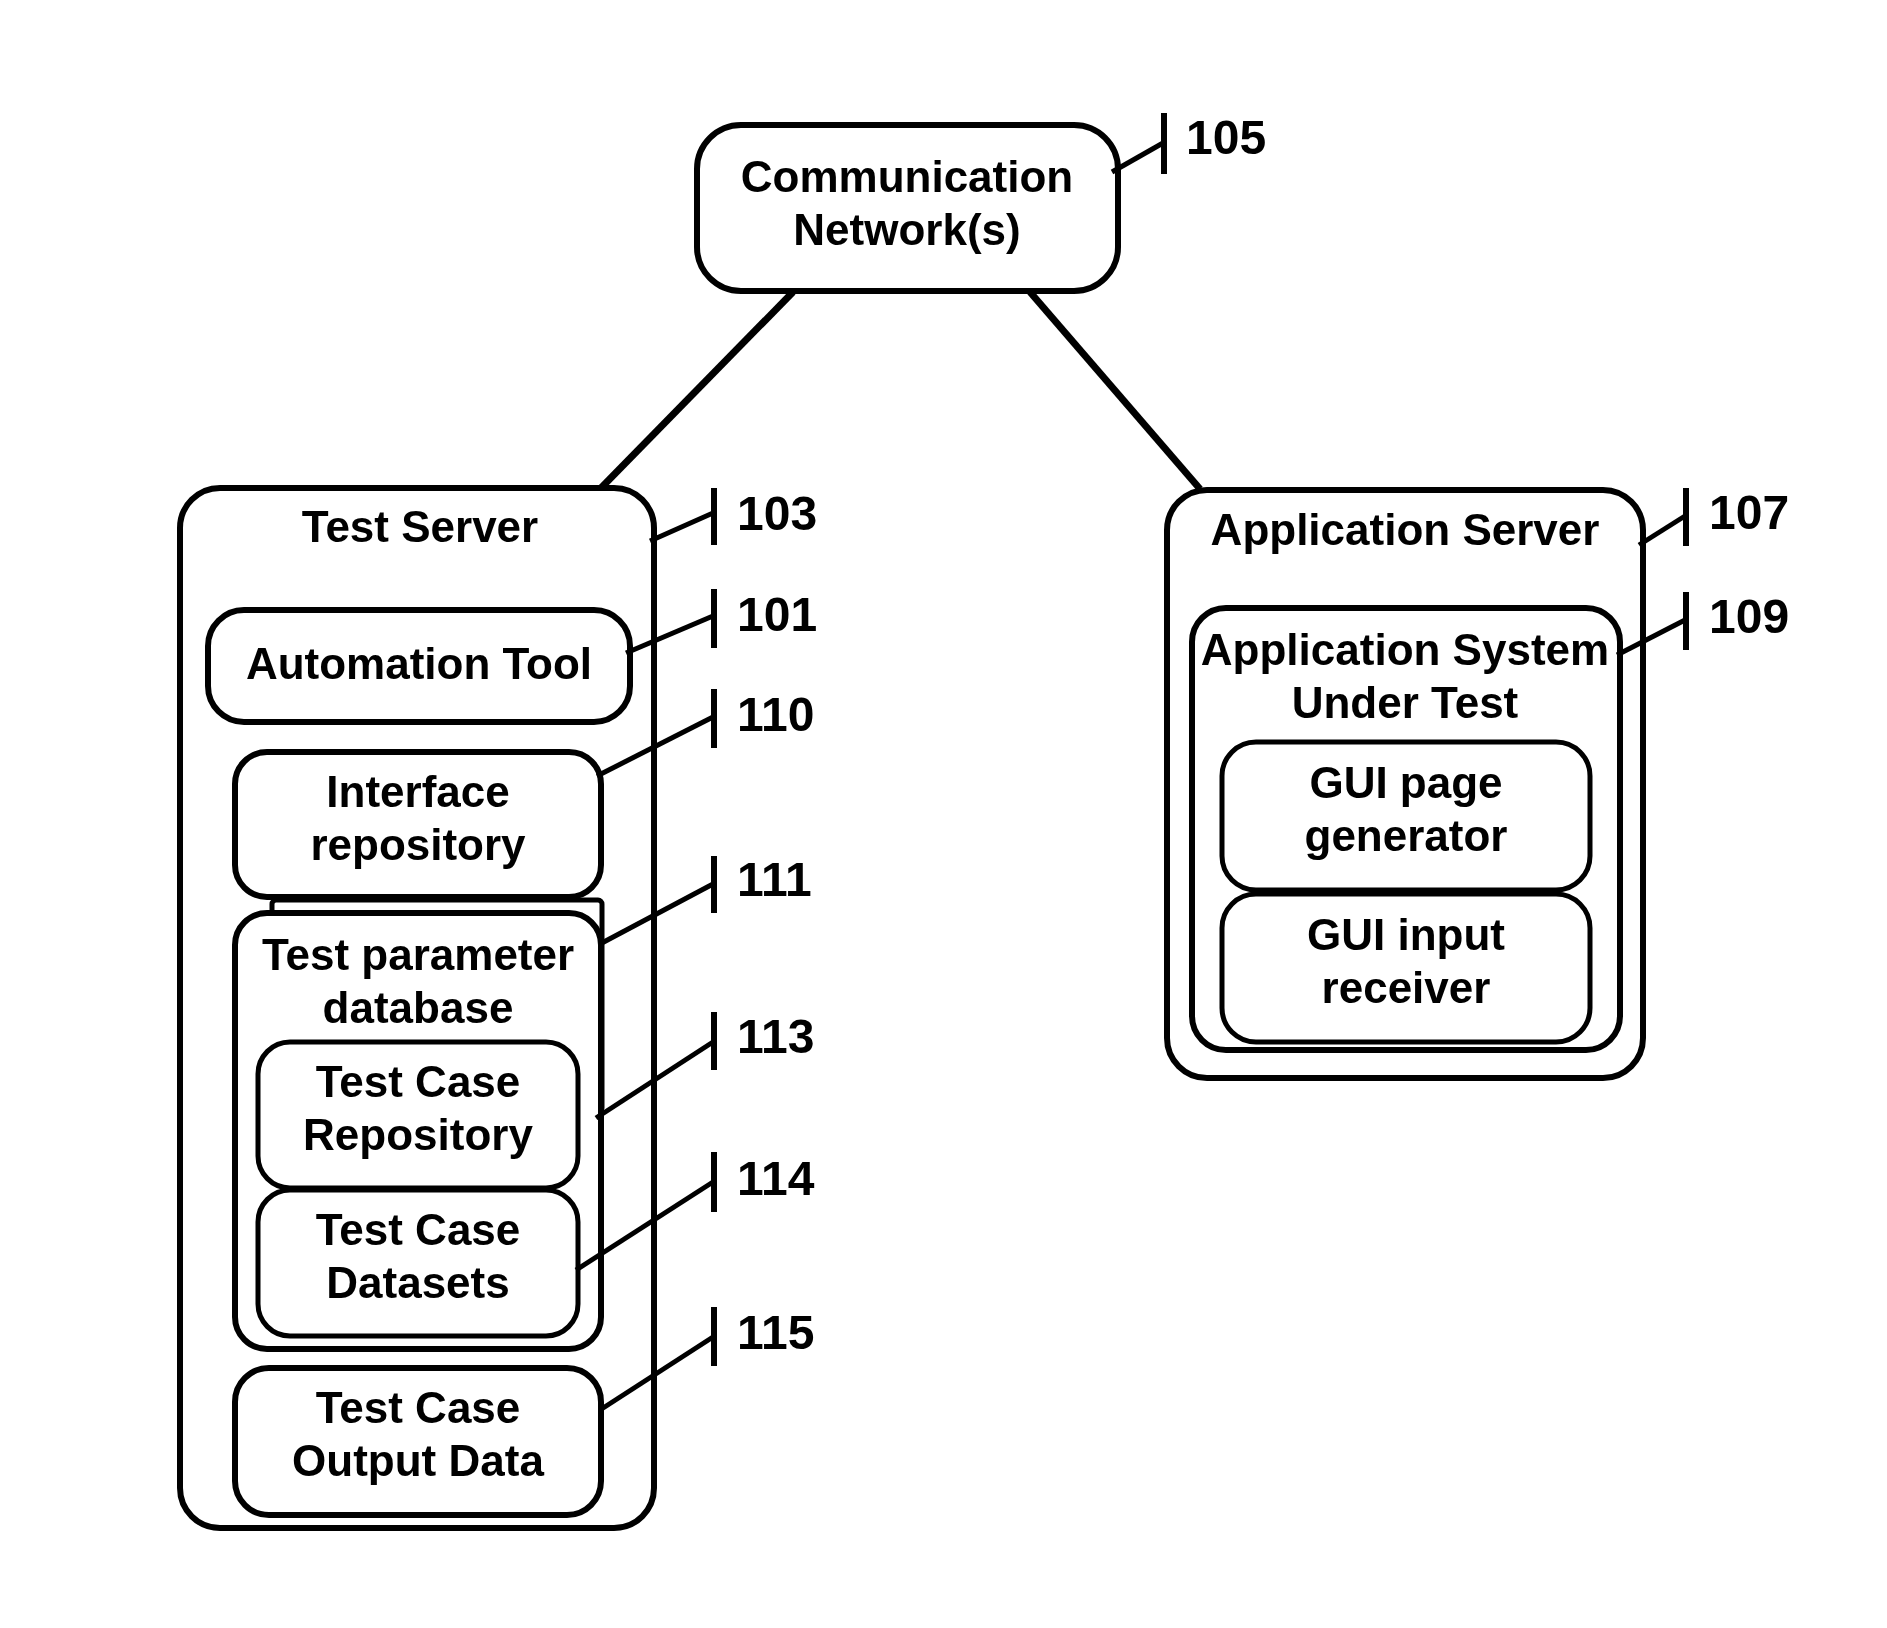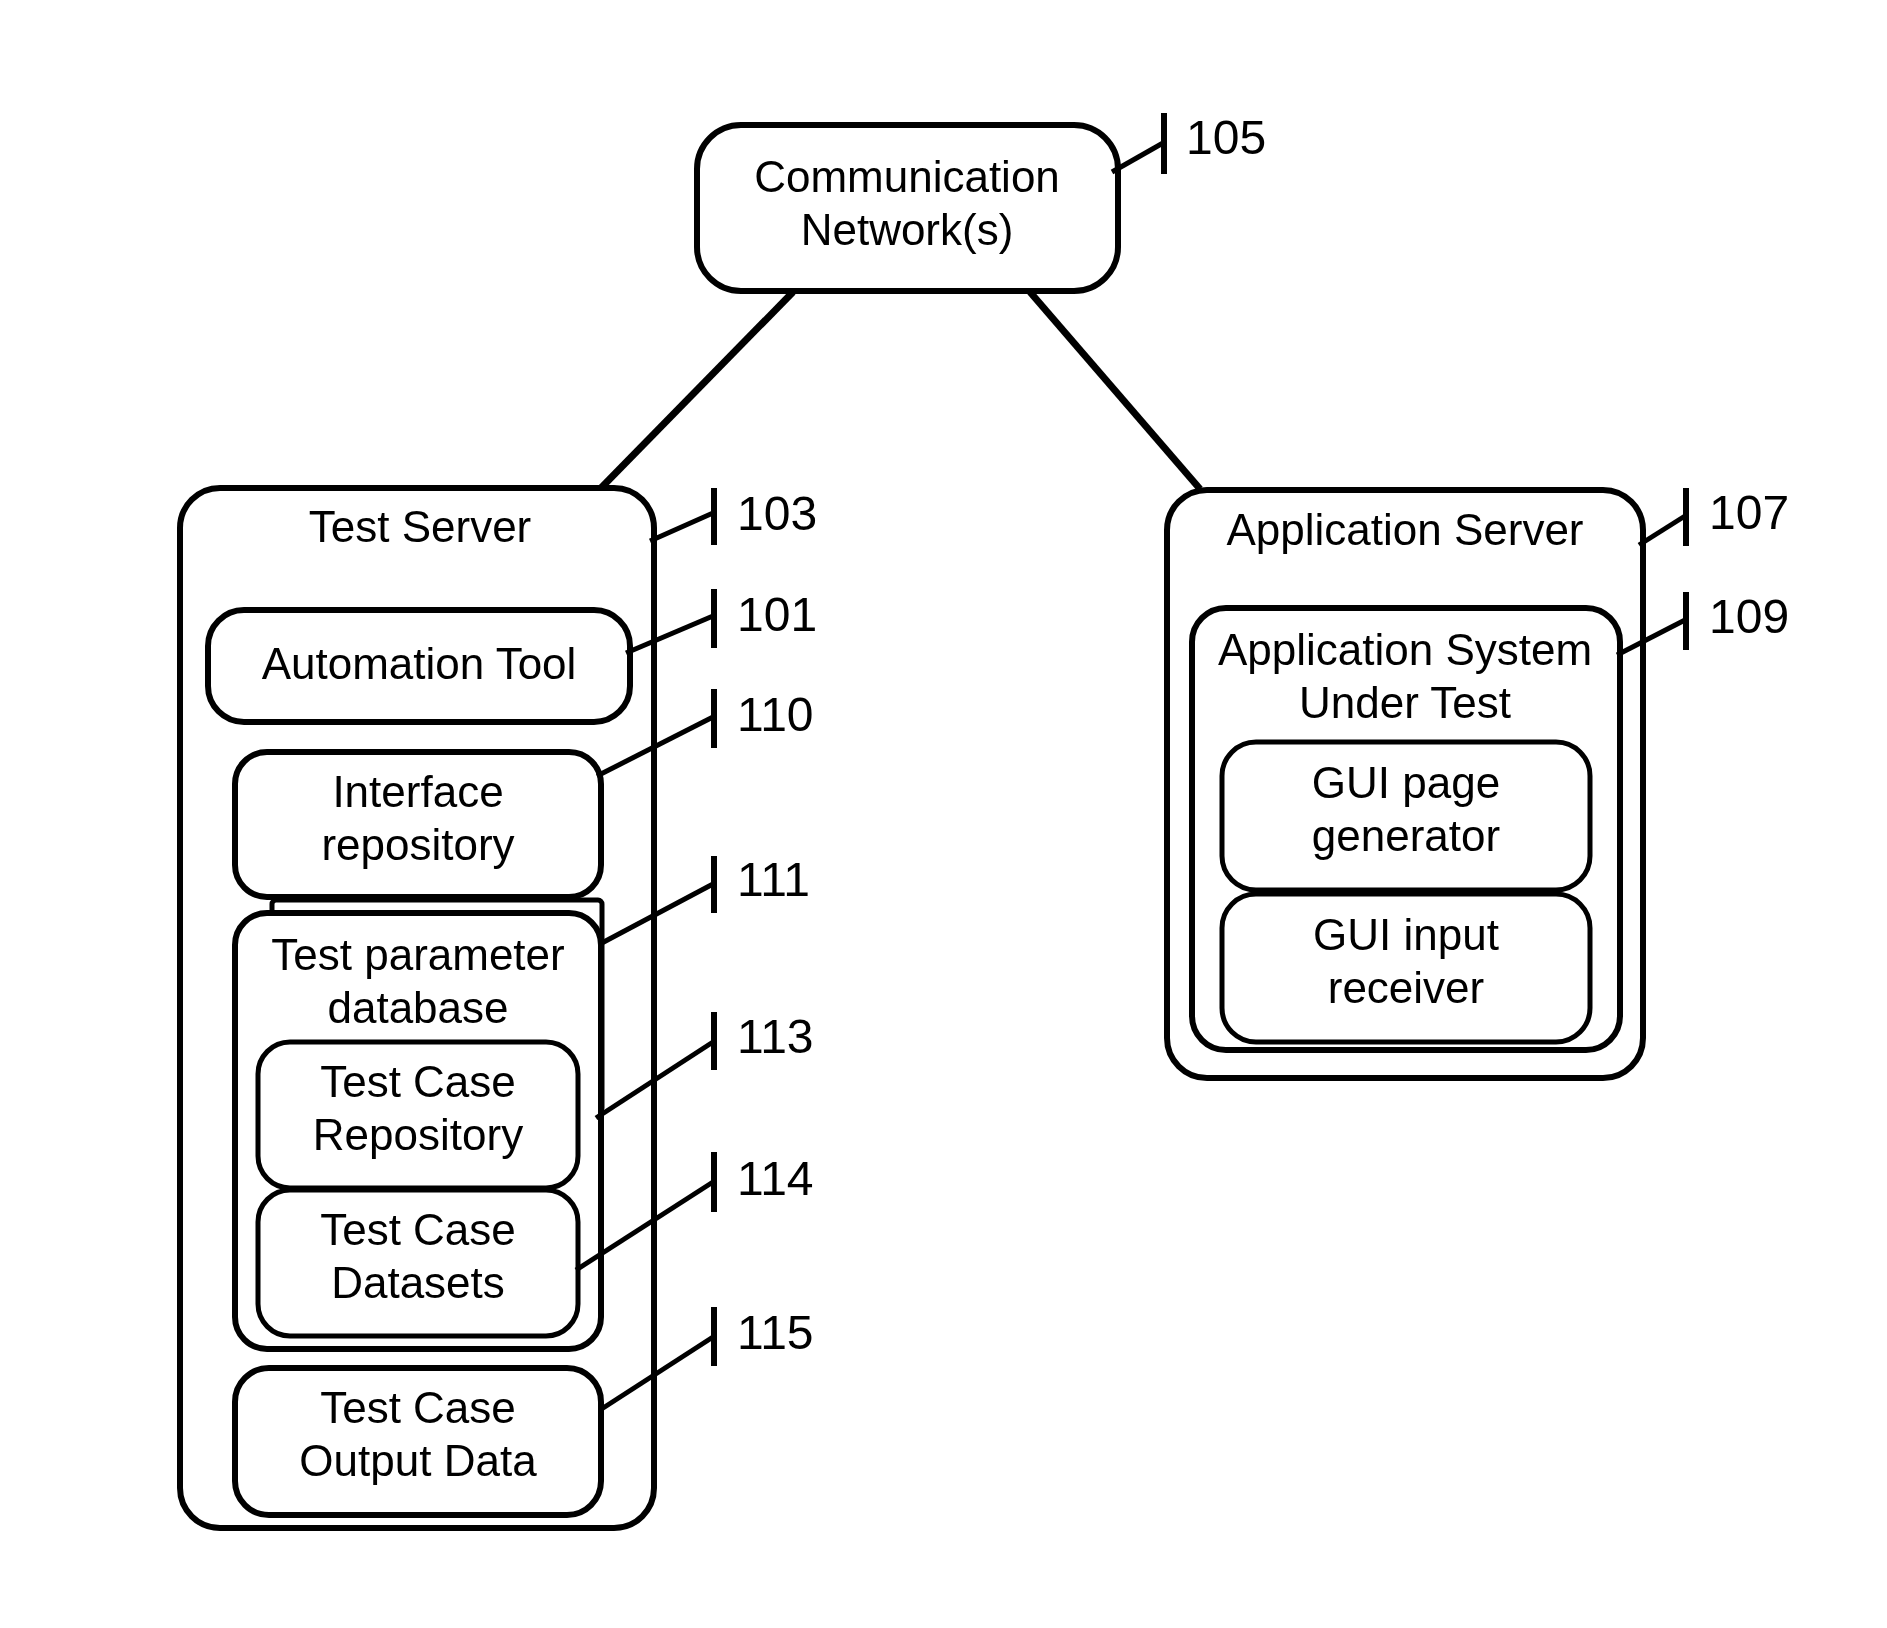--- a/index.html
+++ b/index.html
@@ -11,20 +11,21 @@
     width: 1887px;
     height: 1628px;
     font-family: "Liberation Sans", sans-serif;
     overflow: hidden;
   }
   #diagram-root {
     position: relative;
     width: 1887px;
     height: 1148px;
     background: #ffffff;
+    font-weight: bold;
   }
   svg#figure {
     display: block;
     width: 1887px;
     height: 1628px;
     background: #ffffff;
   }
   .node-box {
     fill: #ffffff;
     stroke: #000000;

